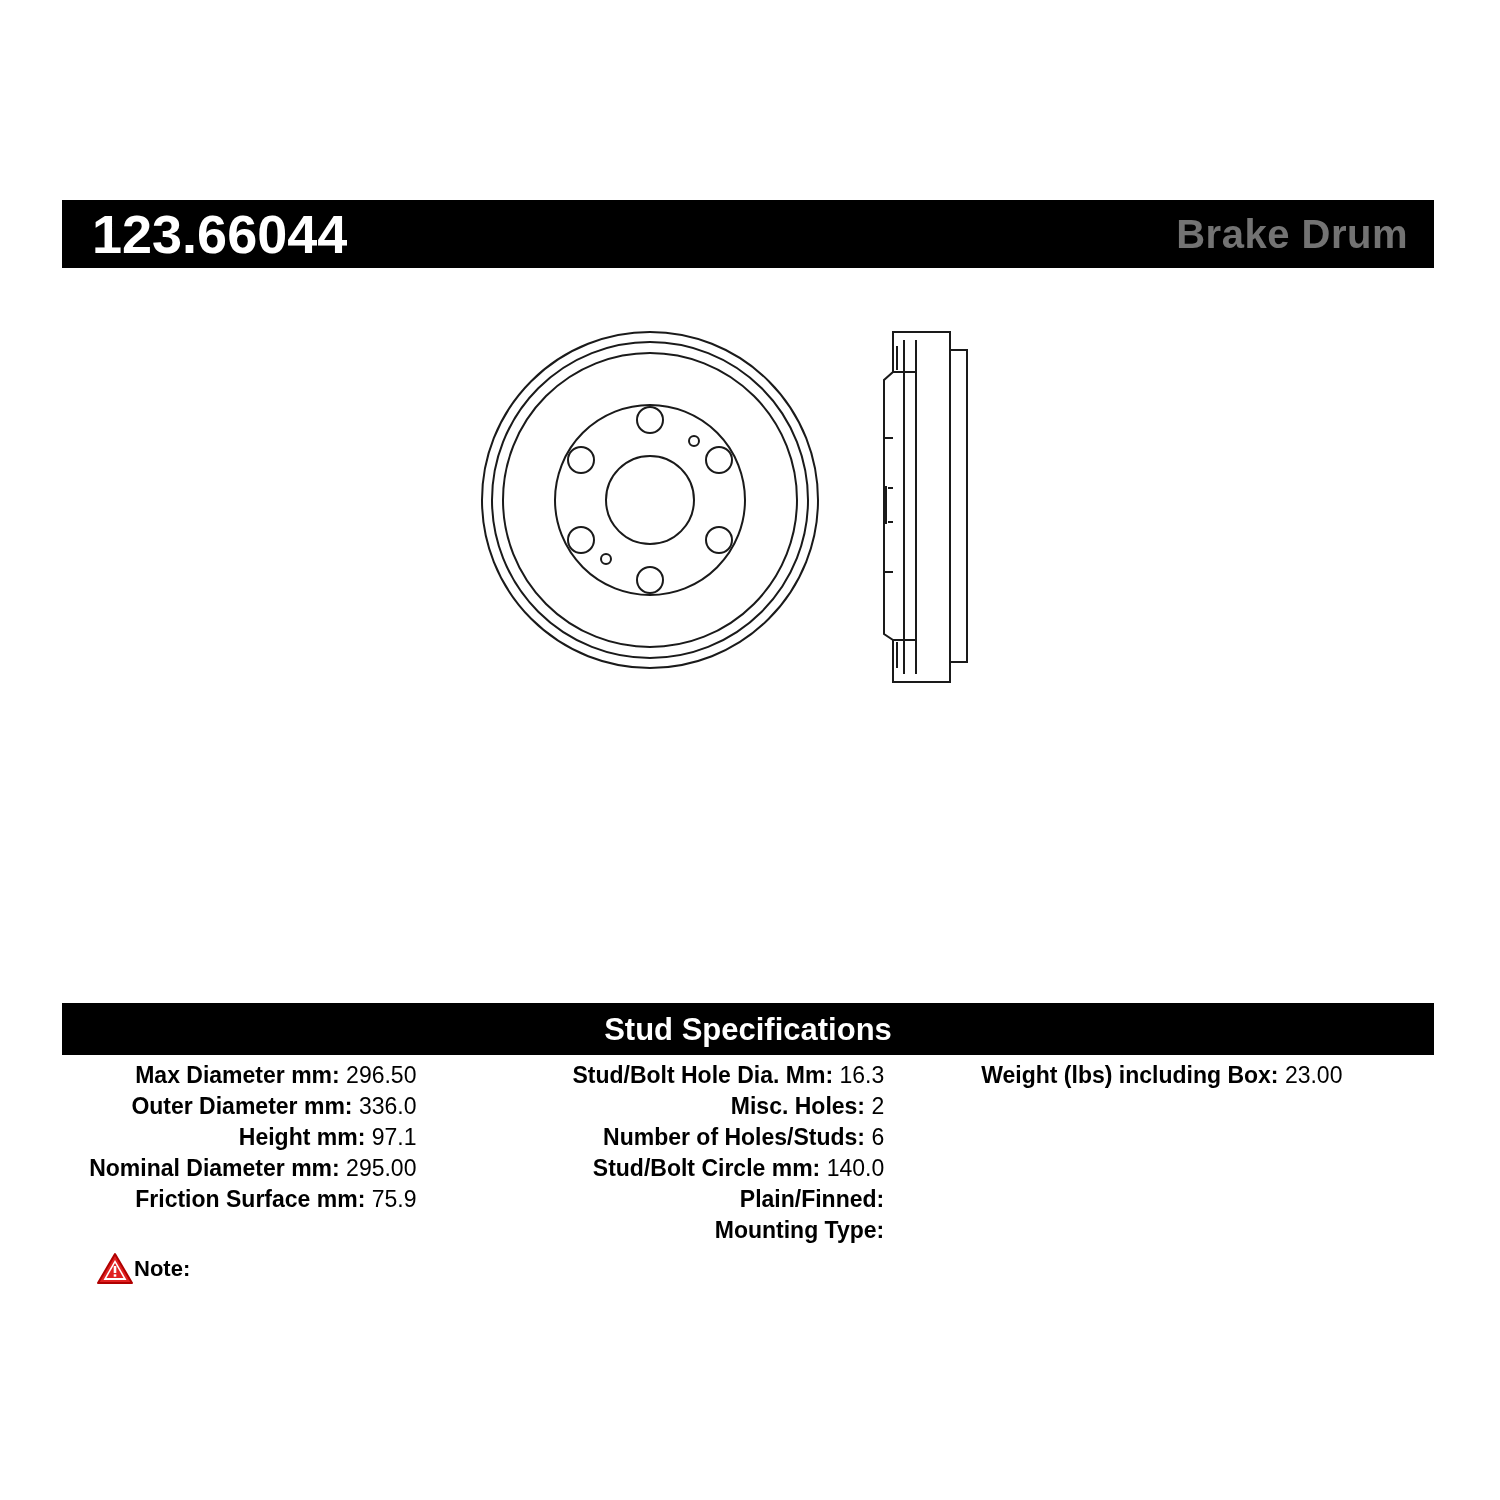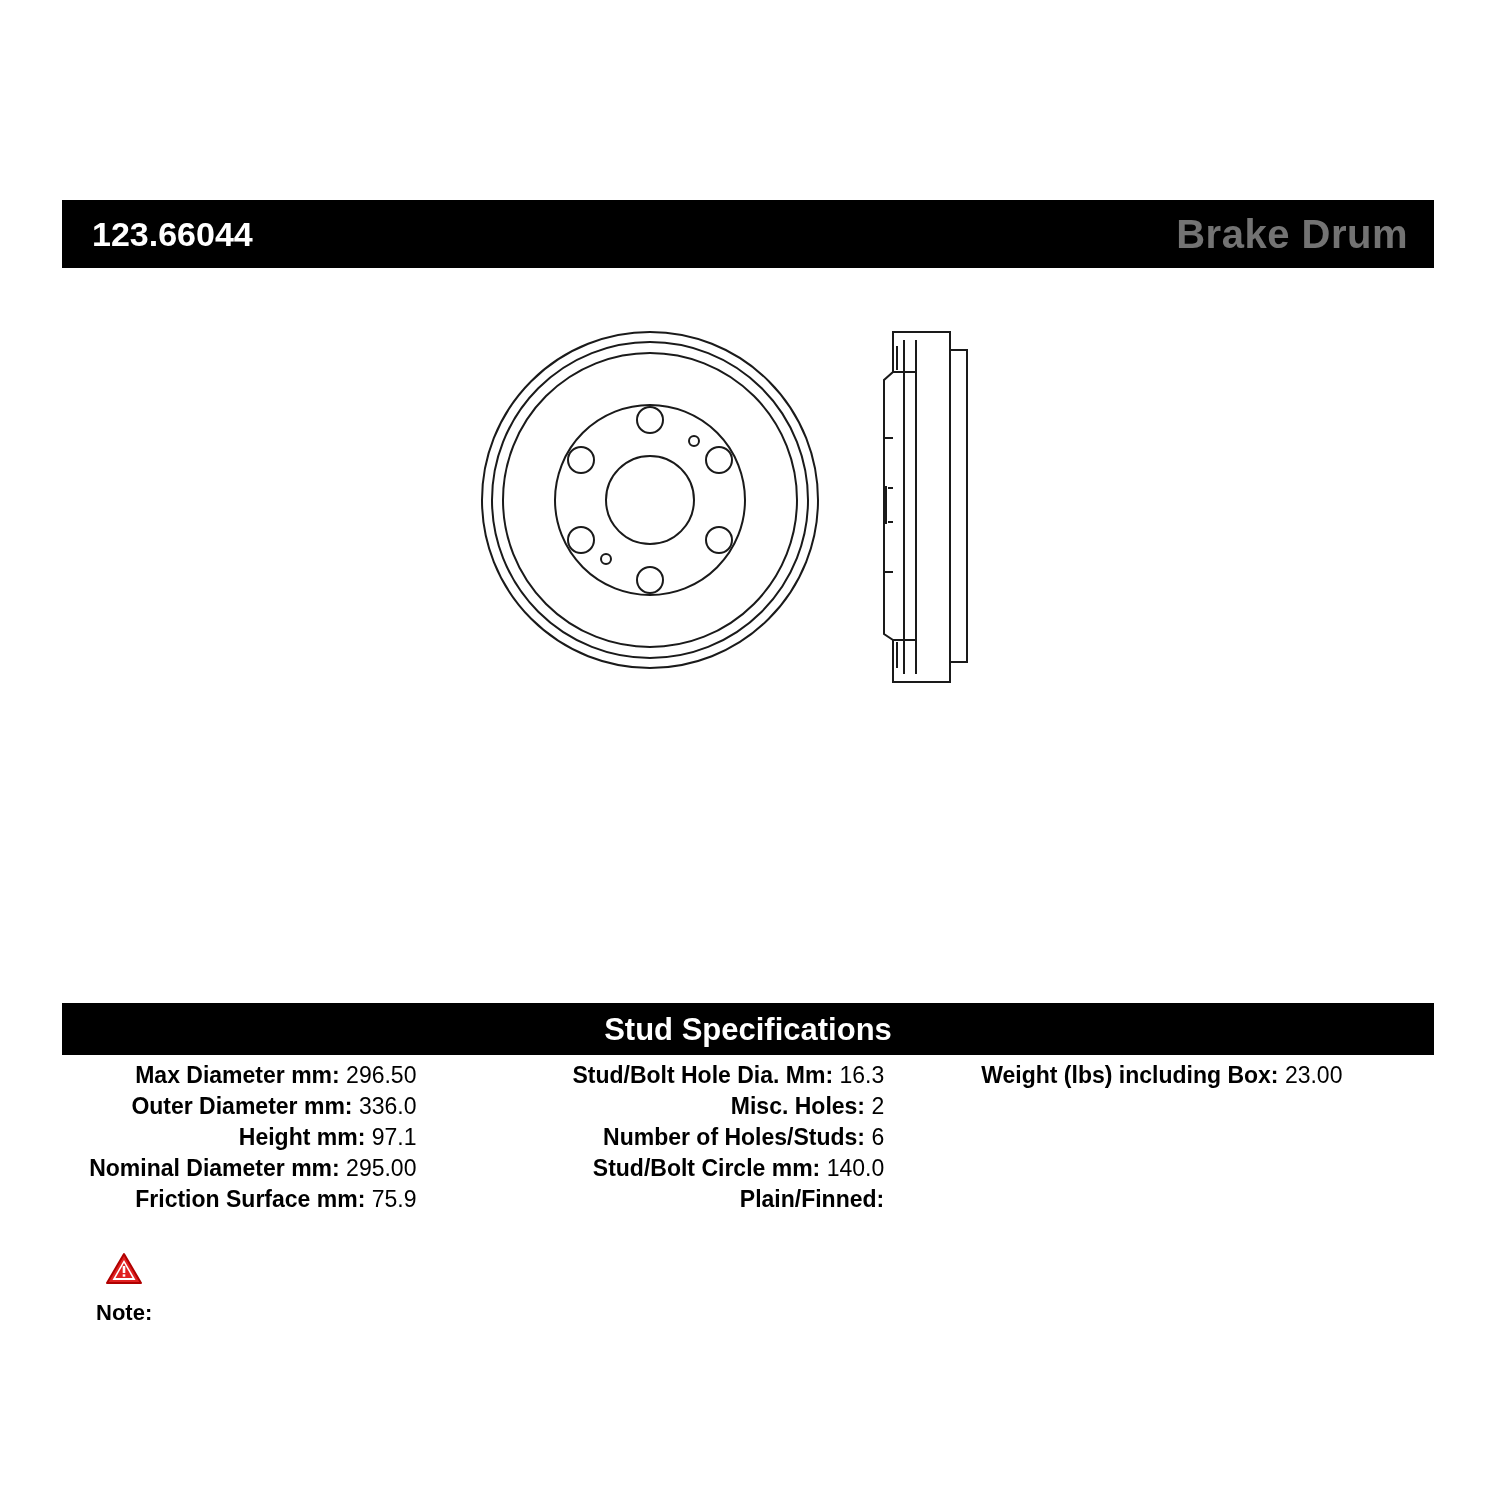--- a/index.html
+++ b/index.html
@@ -25,21 +25,21 @@
     height: 68px;
     background: #000000;
     display: flex;
     align-items: center;
     justify-content: space-between;
     box-sizing: border-box;
     padding: 0 26px 0 30px;
   }
   .part-number {
     color: #ffffff;
-    font-size: 34px;
+    font-size: 54px;
     font-weight: bold;
     letter-spacing: 0px;
     line-height: 1;
   }
   .part-title {
     color: #737373;
     font-size: 40px;
     font-weight: bold;
     letter-spacing: 0.5px;
     line-height: 1;
@@ -104,22 +104,20 @@
   .spec-label { font-weight: bold; }
   .spec-value { font-weight: normal; }
 
   
   .note-row {
     position: absolute;
     left: 96px;
     top: 1252px;
     display: flex;
     align-items: center;
-    gap: 14px;
-    flex-direction: column;
   }
   .warn-icon {
     width: 38px;
     height: 34px;
     display: block;
   }
   .note-label {
     font-size: 22px;
     font-weight: bold;
   }
@@ -214,20 +212,24 @@
     <div class="spec-row">
       <span class="spec-label">Number of Holes/Studs:</span>
       <span class="spec-value">6</span>
     </div>
     <div class="spec-row">
       <span class="spec-label">Stud/Bolt Circle mm:</span>
       <span class="spec-value">140.0</span>
     </div>
     <div class="spec-row">
       <span class="spec-label">Plain/Finned:</span>
+      <span class="spec-value"></span>
+    </div>
+    <div class="spec-row">
+      <span class="spec-label">Mounting Type:</span>
       <span class="spec-value"></span>
     </div>
   </div>
 
   <div class="spec-col col3">
     <div class="spec-row">
       <span class="spec-label">Weight (lbs) including Box:</span>
       <span class="spec-value">23.00</span>
     </div>
   </div>

